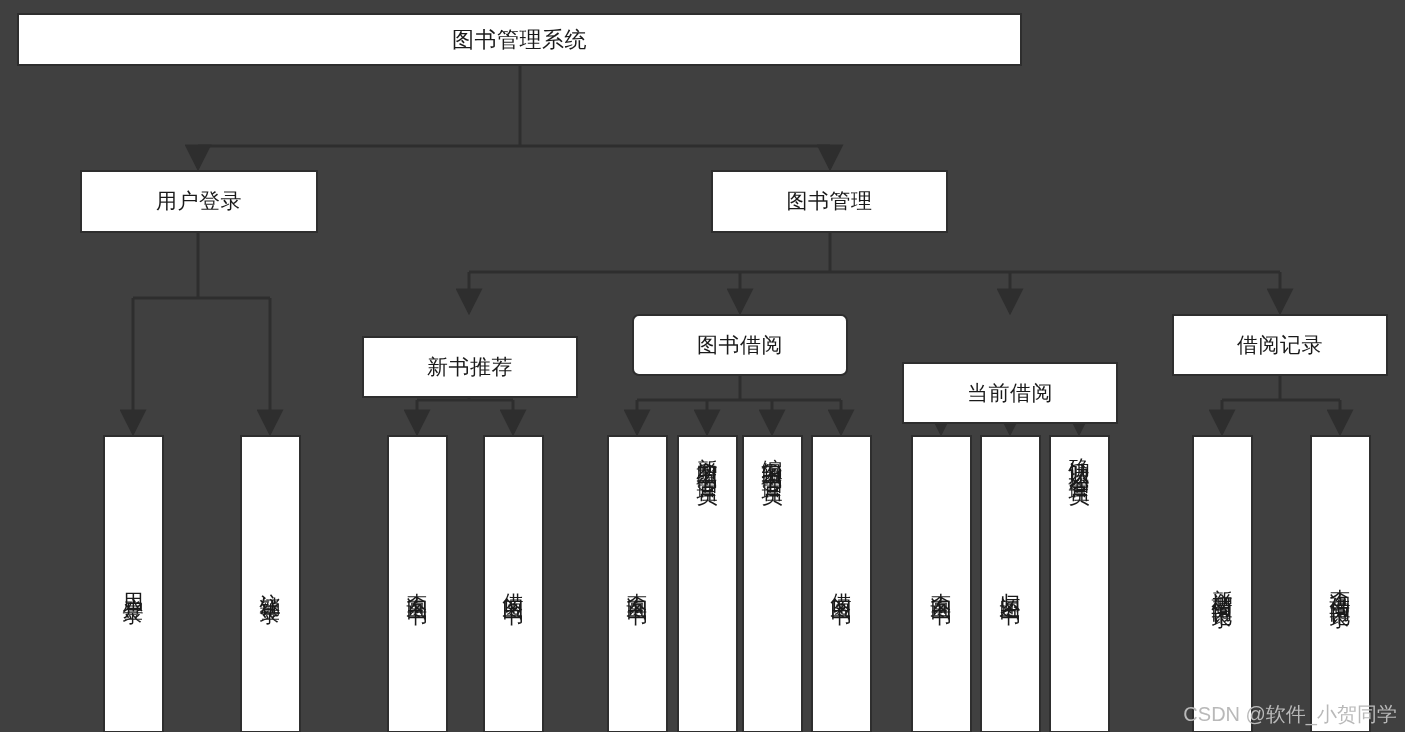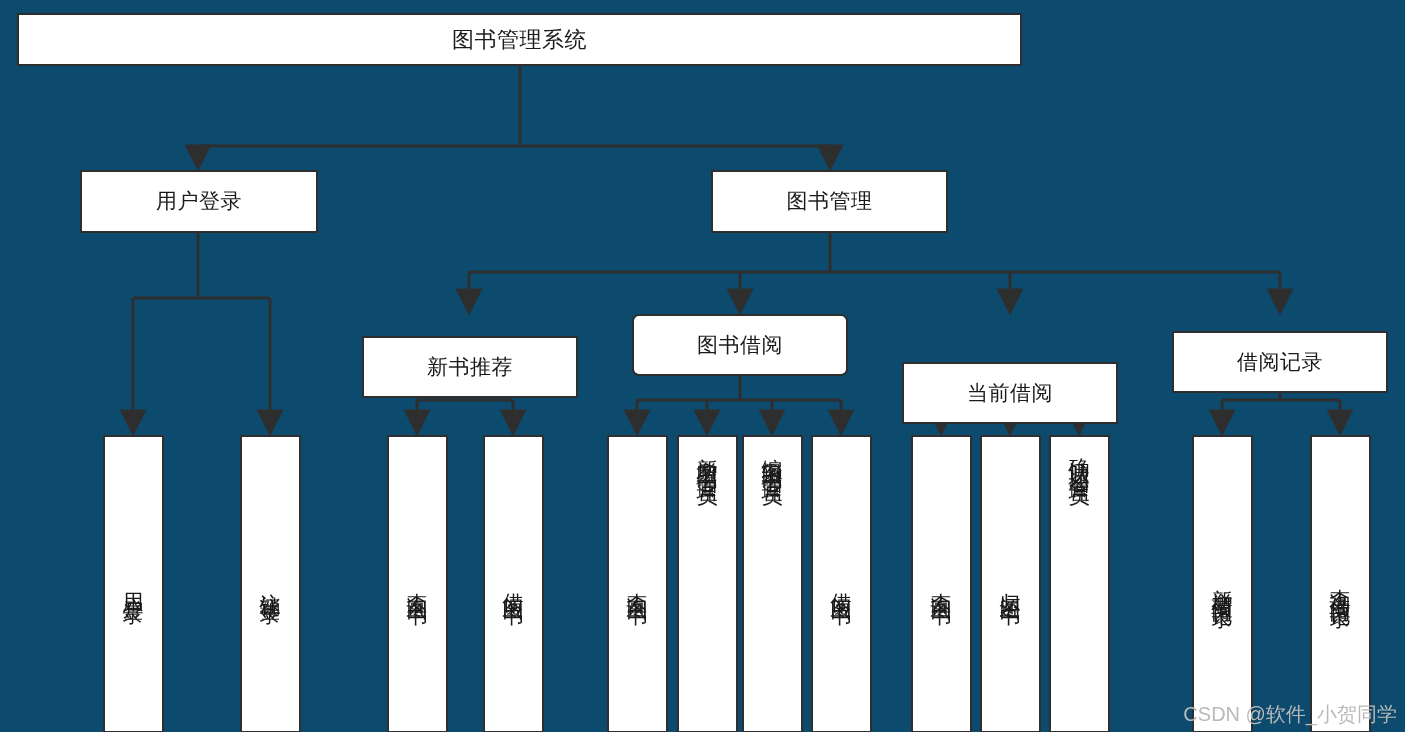--- a/index.html
+++ b/index.html
@@ -8,21 +8,21 @@
     padding: 0;
     background: #ffffff;
   }
   body {
     font-family: "Liberation Sans", "DejaVu Sans", sans-serif;
   }
   #canvas {
     position: relative;
     width: 1405px;
     height: 732px;
-    background: #0c4a6e;
+    background: #404040;
     overflow: hidden;
   }
   #svg-layer {
     position: absolute;
     left: 0;
     top: 0;
     width: 1405px;
     height: 747px;
   }
   .node {
@@ -153,21 +153,21 @@
   </div>
 
   <div class="node horiz" style="left:632px; top:314px; width:216px; height:62px;border-radius:7px;">
     <span class="node-label">图书借阅</span>
   </div>
 
   <div class="node horiz" style="left:902px; top:314px; width:216px; height:62px;margin-top:48px;">
     <span class="node-label">当前借阅</span>
   </div>
 
-  <div class="node horiz" style="left:1172px; top:331px; width:216px; height:62px;">
+  <div class="node horiz" style="left:1172px; top:314px; width:216px; height:62px;">
     <span class="node-label">借阅记录</span>
   </div>
 
   <div class="node vert centered" style="left:103px; top:435px; width:61px; height:298px;">
     <span class="node-label">用户登录</span>
   </div>
 
   <div class="node vert centered" style="left:240px; top:435px; width:61px; height:298px;">
     <span class="node-label">注销登录</span>
   </div>

